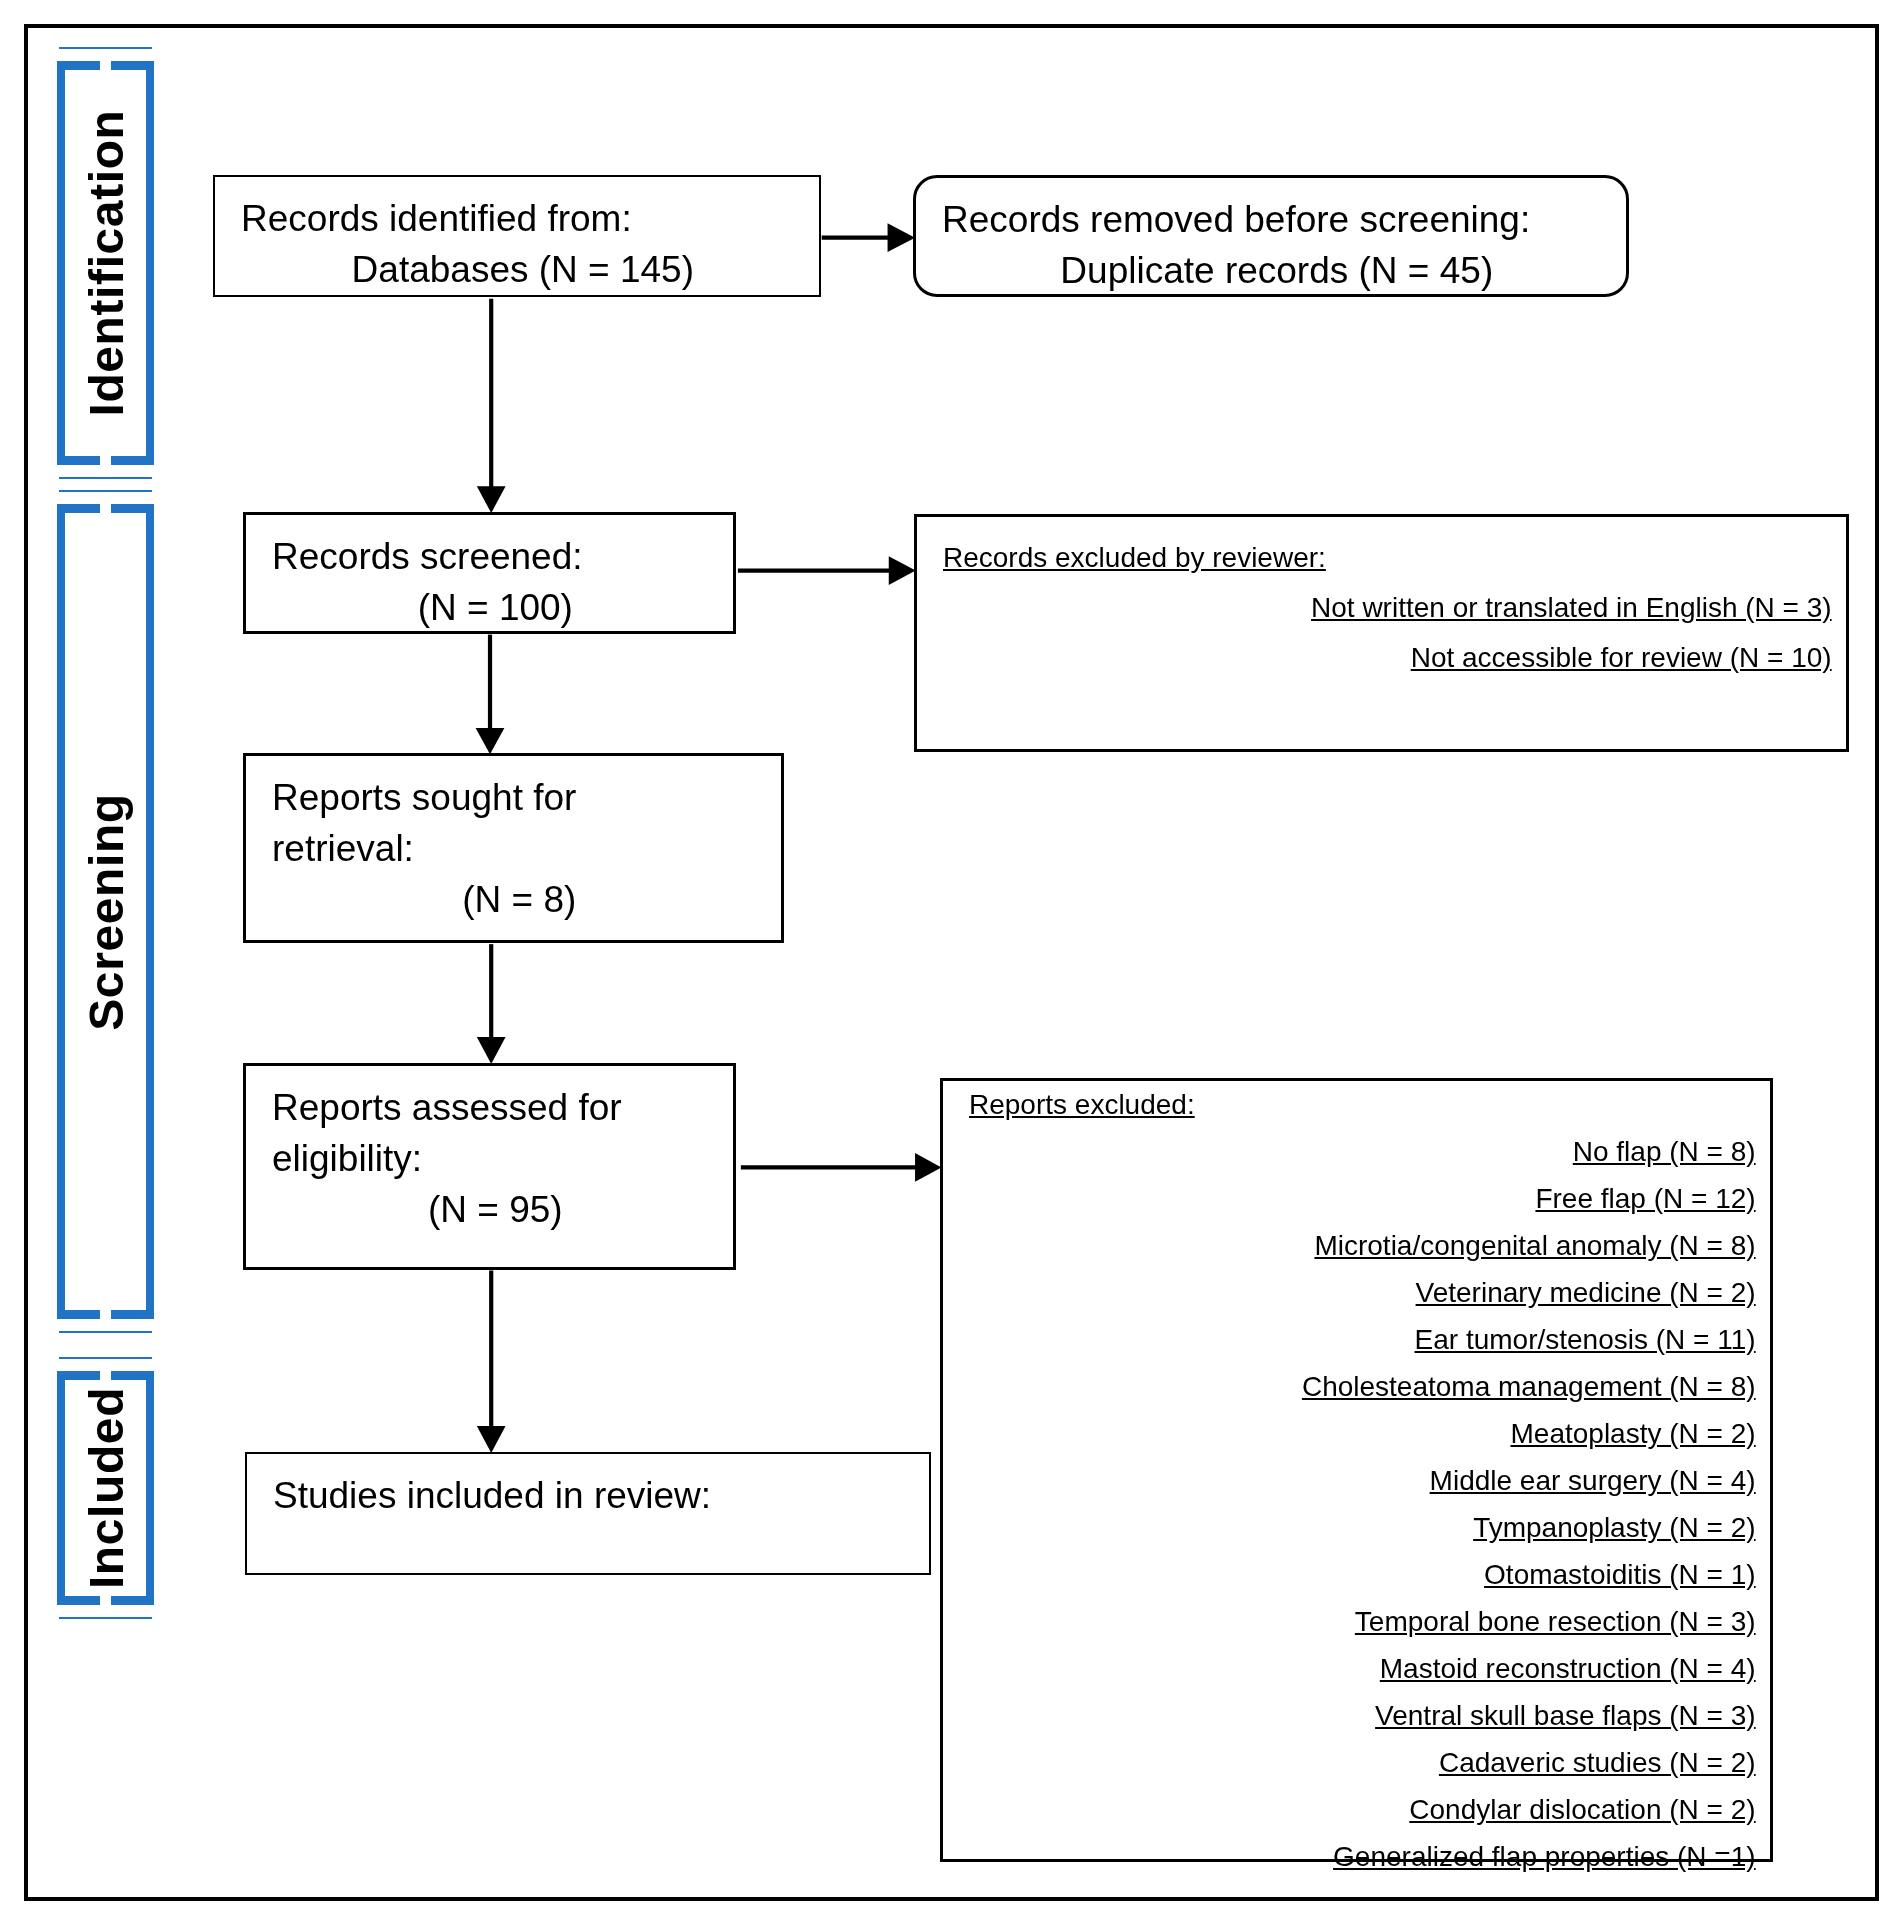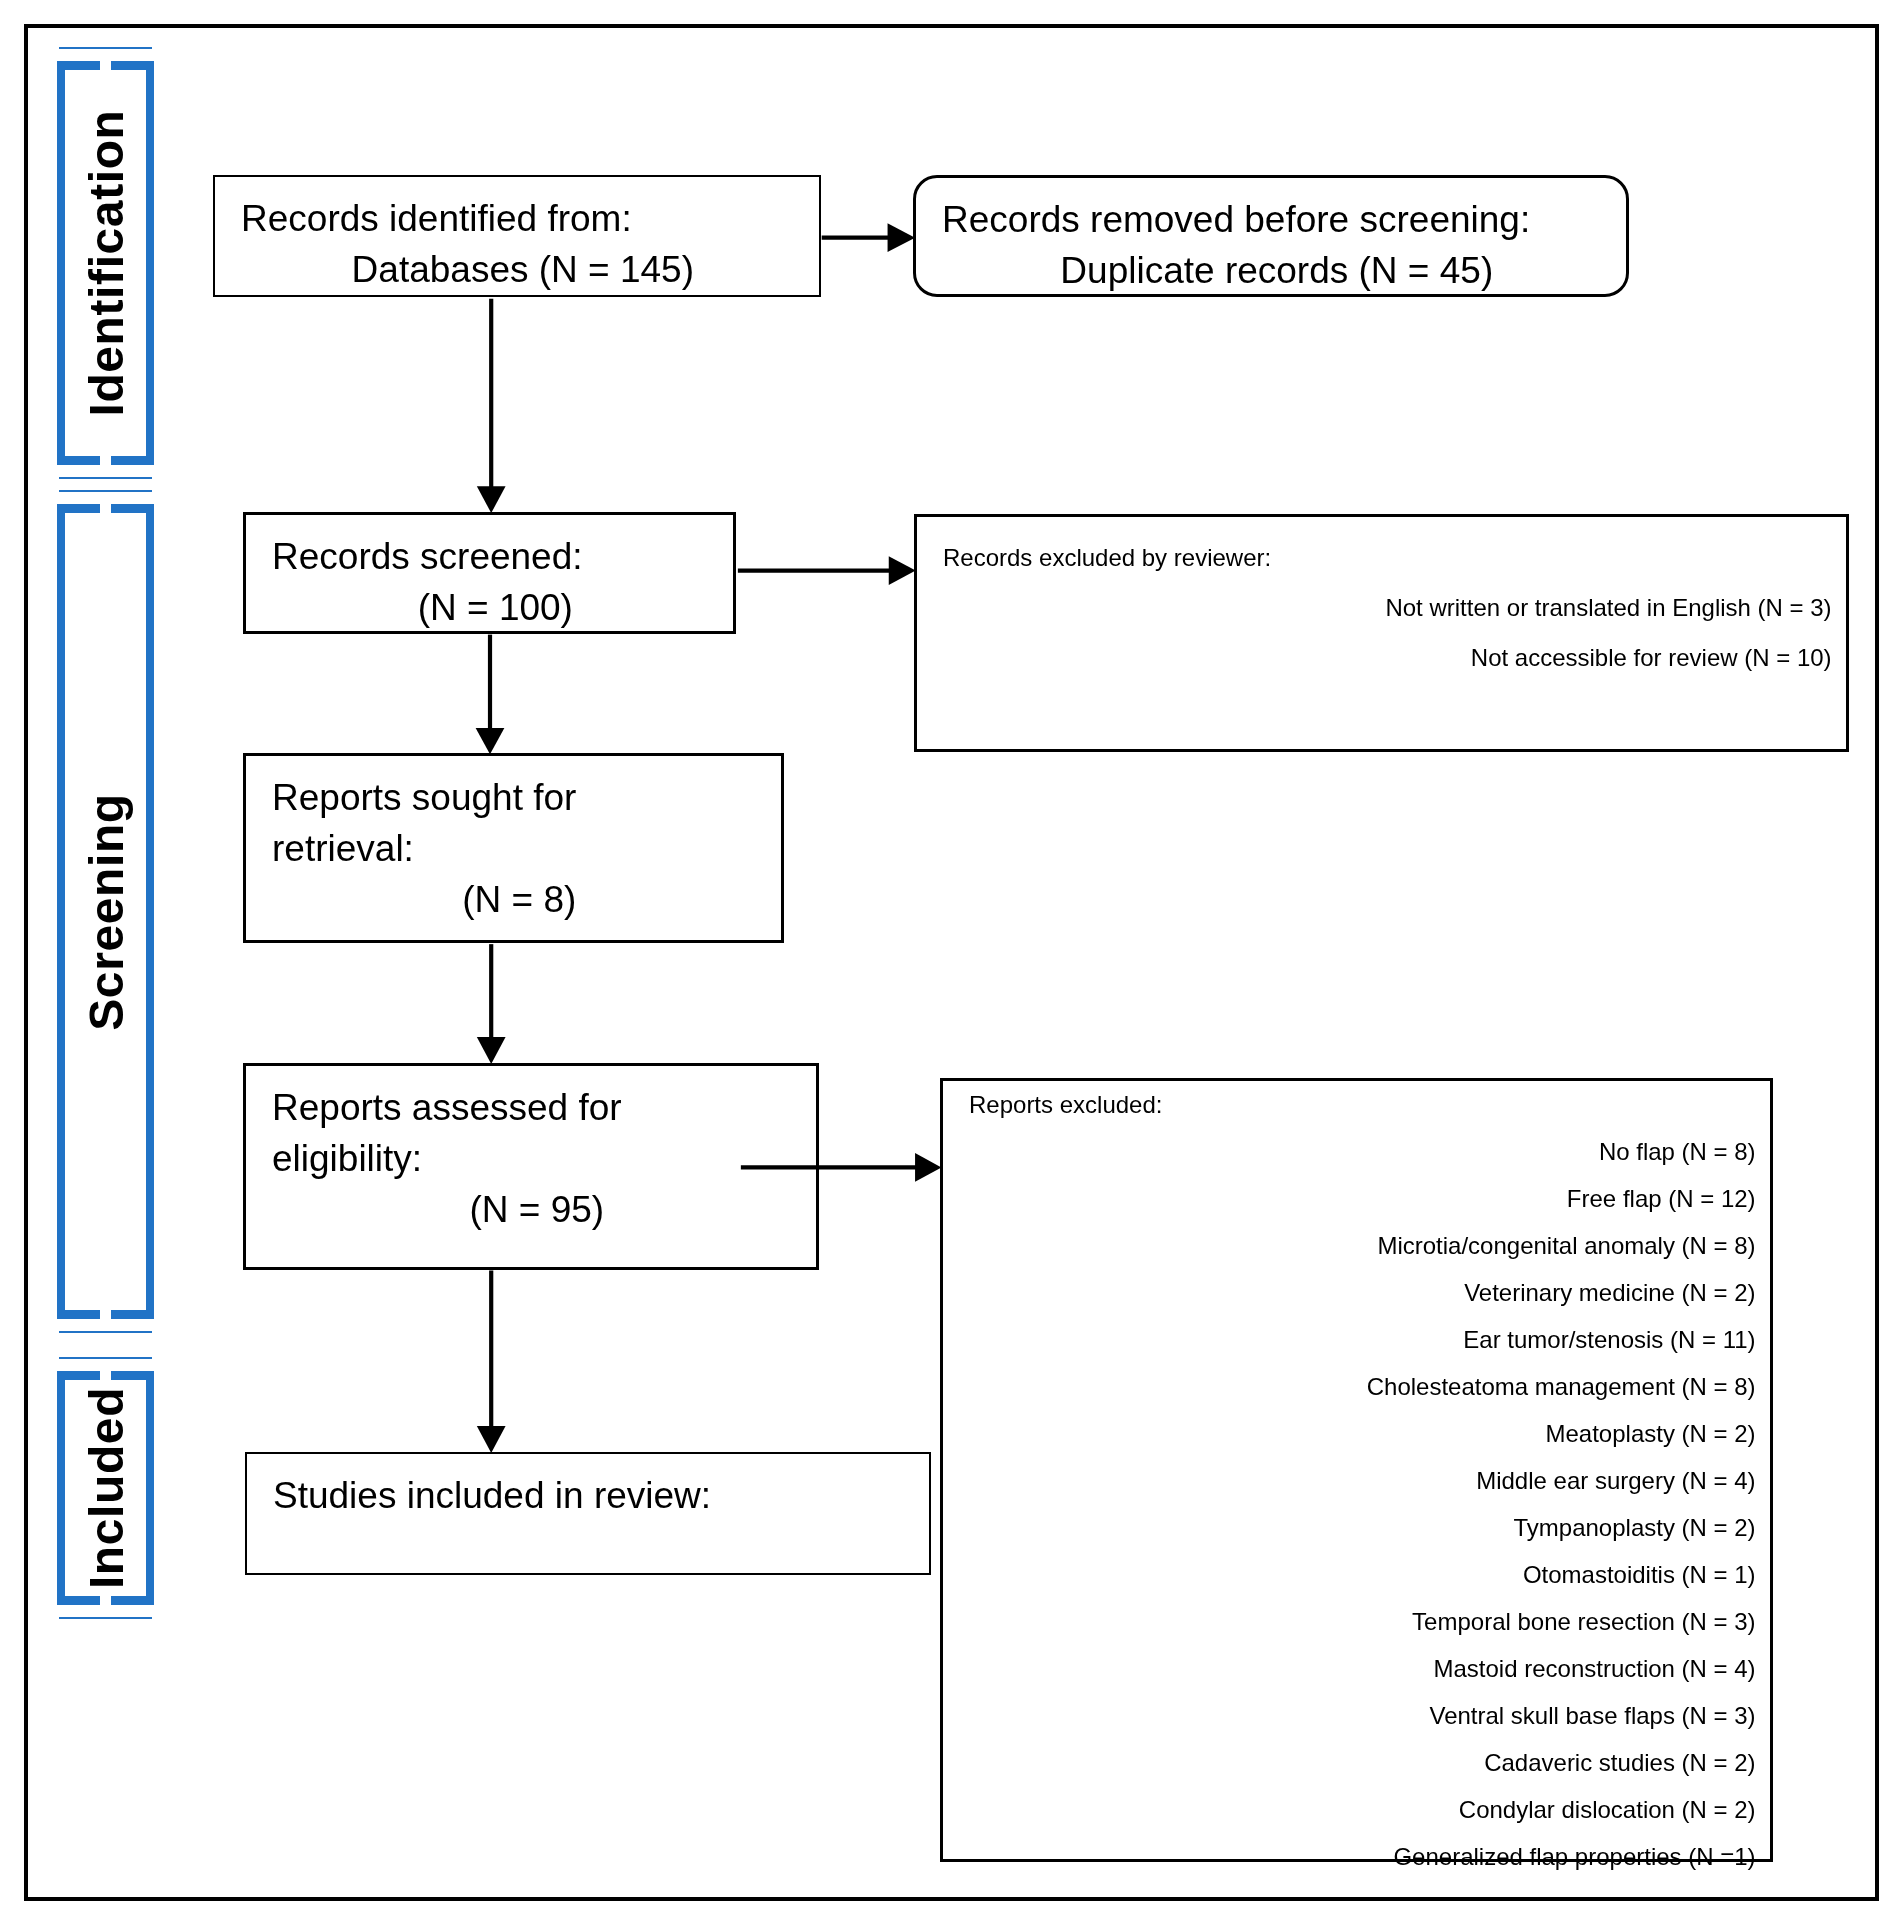--- a/index.html
+++ b/index.html
@@ -39,21 +39,21 @@
   .fbox {
     position:absolute; background:#fff; border:3px solid #000;
     box-sizing:border-box;
     font-size:37px; line-height:51px;
     padding:15.6px 14.4px 0 26px;
   }
   .fbox-thick { border-width:3.6px; }
   .fbox .ln      { text-align:left; white-space:nowrap; }
   .fbox .ln-center { text-align:center; white-space:nowrap; }
   .fbox .ln-indent { padding-left:144px; text-align:right; white-space:nowrap; }
-  .fbox-small { font-size:24px; line-height:50px; }
+  .fbox-small { font-size:28px; line-height:50px;text-decoration:underline; }
   #box-reports-excluded { line-height:47px; padding-top:0; }
   
   #arrows { position:absolute; left:0; top:0; }
 </style>
 </head>
 <body>
 
 <div id="canvas">
 
   <div id="outer-frame"></div>
@@ -96,21 +96,21 @@
     <div class="ln-indent">Not written or translated in English (N = 3)</div>
     <div class="ln-indent">Not accessible for review (N = 10)</div>
   </div>
 
   <div class="fbox" style="left:243px; top:753px; width:541px; height:190px;" id="box-sought">
     <div class="ln">Reports sought for</div>
     <div class="ln">retrieval:</div>
     <div class="ln-center">(N = 8)</div>
   </div>
 
-  <div class="fbox" style="left:243px; top:1063px; width:576px; height:207px;" id="box-assessed">
+  <div class="fbox" style="left:243px; top:1063px; width:493px; height:207px;" id="box-assessed">
     <div class="ln">Reports assessed for</div>
     <div class="ln">eligibility:</div>
     <div class="ln-center">(N = 95)</div>
   </div>
 
   <div class="fbox fbox-thick fbox-small" style="left:940px; top:1078px; width:833px; height:784px;" id="box-reports-excluded">
     <div class="ln">Reports excluded:</div>
     <div class="ln-indent">No flap (N = 8)</div>
     <div class="ln-indent">Free flap (N = 12)</div>
     <div class="ln-indent">Microtia/congenital anomaly (N = 8)</div>

